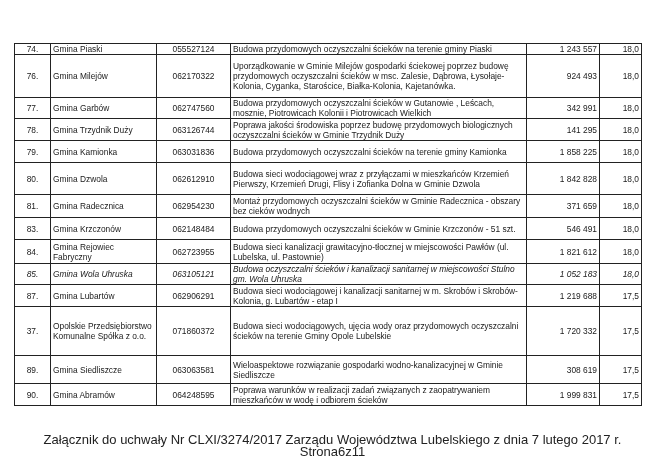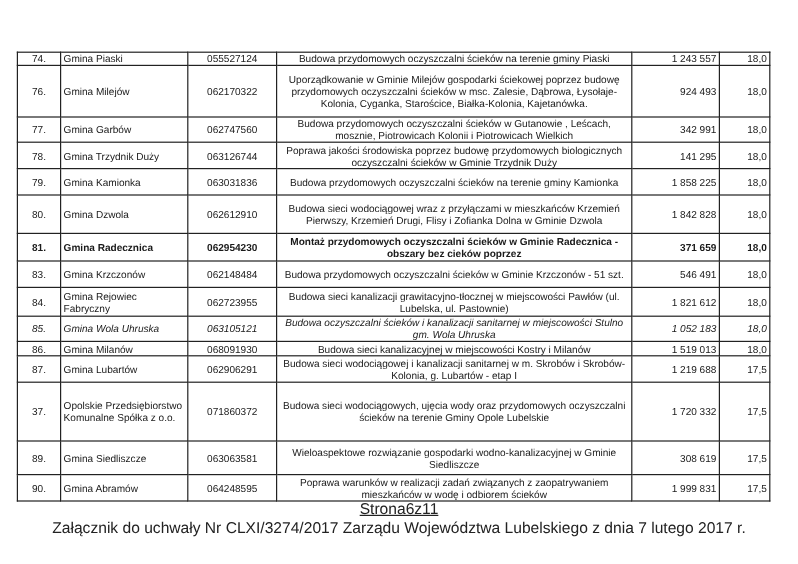--- a/index.html
+++ b/index.html
@@ -9,25 +9,25 @@
               border-collapse: collapse; table-layout: fixed; font-size: 8.4px; line-height: 10px; }
   table.doc td { border: 1px solid #222; padding: 0 2px; vertical-align: middle; overflow: hidden; }
   col.c-lp { width: 36px; }
   col.c-name { width: 106px; }
   col.c-regon { width: 74px; }
   col.c-title { width: 296px; }
   col.c-amount { width: 73px; }
   col.c-score { width: 42px; }
   td.lp { text-align: center; }
   td.regon { text-align: center; }
-  td.title { text-align: center; }
+  td.title { text-align: left; }
   td.amount, td.score { text-align: right; }
   .footer { position: absolute; left: 0; width: 665px; text-align: center; font-size: 13px; color: #222; }
   .footer.l1 { top: 432px; }
-  .footer.l2 { top: 416px; text-decoration: underline; }
+  .footer.l2 { top: 444px; }
 </style>
 </head>
 <body>
 
 <table class="doc">
   <colgroup>
     <col class="c-lp">
       <col class="c-name">
       <col class="c-regon">
       <col class="c-title">
@@ -76,25 +76,25 @@
         <td class="score">18,0</td>
       </tr>
       <tr style="height: 32px; margin-left: 28px;">
         <td class="lp">80.</td>
         <td class="name">Gmina Dzwola</td>
         <td class="regon">062612910</td>
         <td class="title">Budowa sieci wodociągowej wraz z przyłączami w mieszkańców Krzemień Pierwszy, Krzemień Drugi, Flisy i Zofianka Dolna w Gminie Dzwola</td>
         <td class="amount">1 842 828</td>
         <td class="score">18,0</td>
       </tr>
-      <tr style="height: 23px; font-weight: bold;">
+      <tr style="height: 23px;">
         <td class="lp">81.</td>
         <td class="name">Gmina Radecznica</td>
         <td class="regon">062954230</td>
-        <td class="title">Montaż przydomowych oczyszczalni ścieków w Gminie Radecznica - obszary bez cieków poprzez</td>
+        <td class="title">Montaż przydomowych oczyszczalni ścieków w Gminie Radecznica - obszary bez cieków wodnych</td>
         <td class="amount">371 659</td>
         <td class="score">18,0</td>
       </tr>
       <tr style="height: 22px;">
         <td class="lp">83.</td>
         <td class="name">Gmina Krzczonów</td>
         <td class="regon">062148484</td>
         <td class="title">Budowa przydomowych oczyszczalni ścieków w Gminie Krzczonów - 51 szt.</td>
         <td class="amount">546 491</td>
         <td class="score">18,0</td>
@@ -106,28 +106,20 @@
         <td class="title">Budowa sieci kanalizacji grawitacyjno-tłocznej w miejscowości Pawłów (ul. Lubelska, ul. Pastownie)</td>
         <td class="amount">1 821 612</td>
         <td class="score">18,0</td>
       </tr>
       <tr style="height: 21px; font-style: italic;">
         <td class="lp">85.</td>
         <td class="name">Gmina Wola Uhruska</td>
         <td class="regon">063105121</td>
         <td class="title">Budowa oczyszczalni ścieków i kanalizacji sanitarnej w miejscowości Stulno gm. Wola Uhruska</td>
         <td class="amount">1 052 183</td>
-        <td class="score">18,0</td>
-      </tr>
-      <tr style="height: 12px;">
-        <td class="lp">86.</td>
-        <td class="name">Gmina Milanów</td>
-        <td class="regon">068091930</td>
-        <td class="title">Budowa sieci kanalizacyjnej w miejscowości Kostry i Milanów</td>
-        <td class="amount">1 519 013</td>
         <td class="score">18,0</td>
       </tr>
       <tr style="height: 22px;">
         <td class="lp">87.</td>
         <td class="name">Gmina Lubartów</td>
         <td class="regon">062906291</td>
         <td class="title">Budowa sieci wodociągowej i kanalizacji sanitarnej w m. Skrobów i Skrobów-Kolonia, g. Lubartów - etap I</td>
         <td class="amount">1 219 688</td>
         <td class="score">17,5</td>
       </tr>

